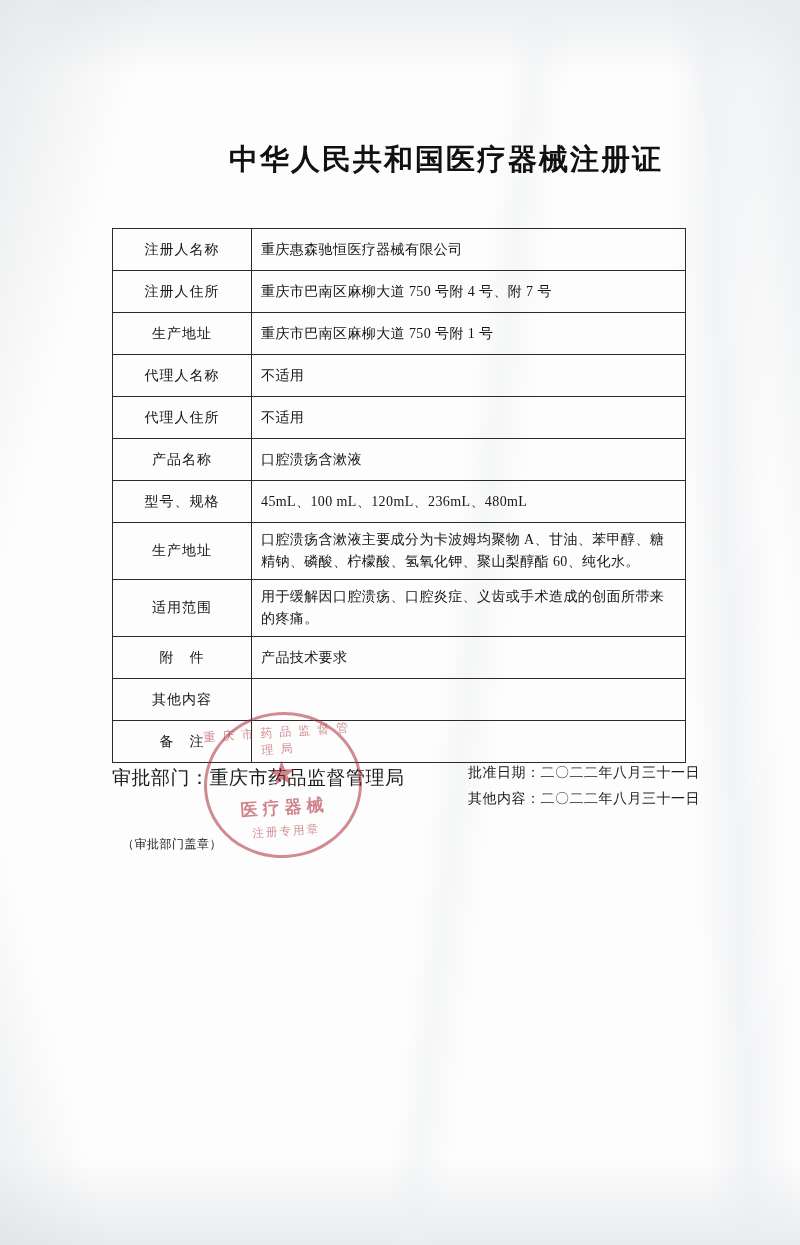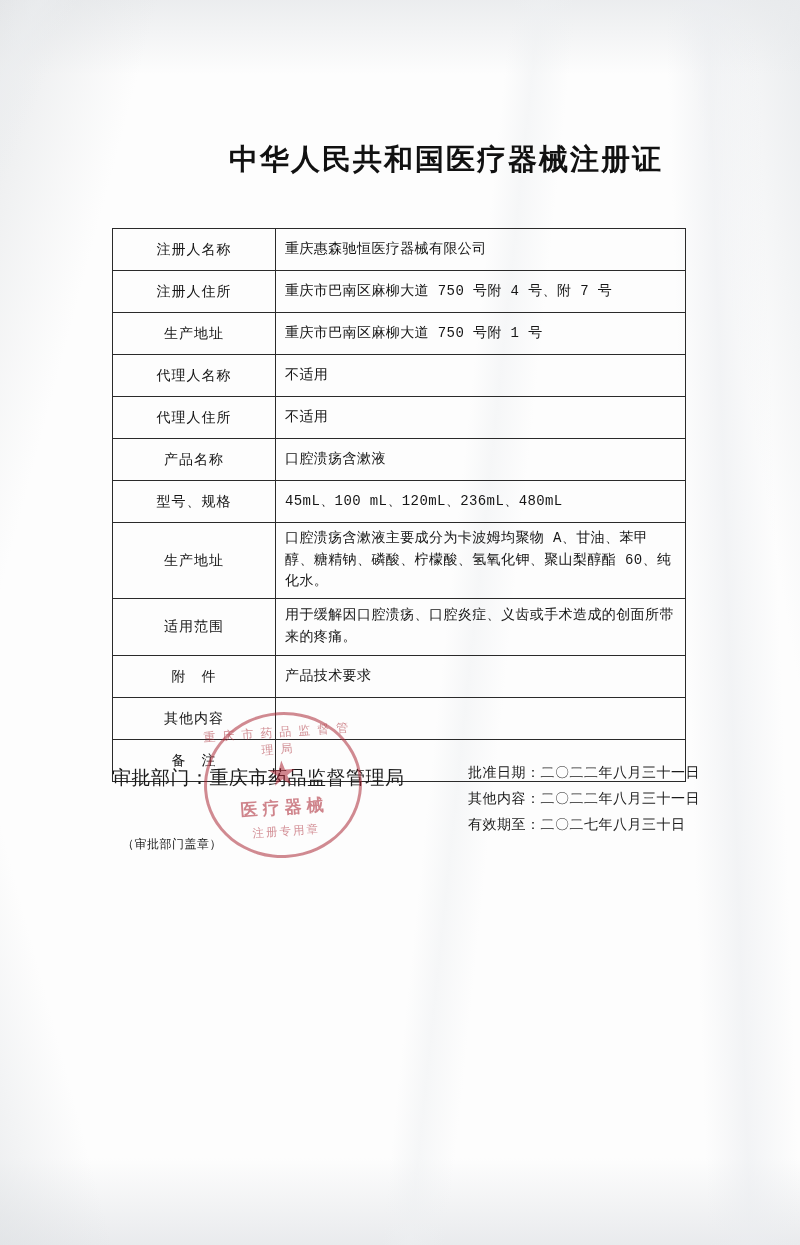--- a/index.html
+++ b/index.html
@@ -79,27 +79,26 @@
   table.cert-table td {
     border: 1px solid #2a2a2a;
     font-size: 14px;
     color: #151515;
     vertical-align: middle;
     line-height: 1.55;
   }
   td.label {
     width: 122px;
     text-align: center;
-    padding: 4px 20px;
+    padding: 4px 8px;
     letter-spacing: 1px;
   }
   td.value {
     padding: 5px 9px;
     letter-spacing: 0.4px;
-    font-family: Liberation Mono, monospace;
   }
   tr.h1 td { height: 31px; }
   tr.h2 td { height: 46px; }
 
   .approval-block {
     position: absolute;
     top: 760px;
     left: 112px;
     font-size: 19px;
     line-height: 1.85;
@@ -245,23 +244,20 @@
     <span>审批部门：</span><span>重庆市药品监督管理局</span>
   </div>
 
   <div class="dates-block">
     <div>
       <span>批准日期：</span><span>二〇二二年八月三十一日</span>
     </div>
     <div>
       <span>其他内容：</span><span>二〇二二年八月三十一日</span>
     </div>
-    <div>
-      <span>有效期至：</span><span>二〇二七年八月三十日</span>
-    </div>
   </div>
 
   <div class="seal-note">（审批部门盖章）</div>
 
   <div class="seal">
     <div class="seal-top">重庆市药品监督管理局</div>
     <div class="star">★</div>
     <div class="seal-main">医疗器械</div>
     <div class="seal-sub">注册专用章</div>
   </div>

